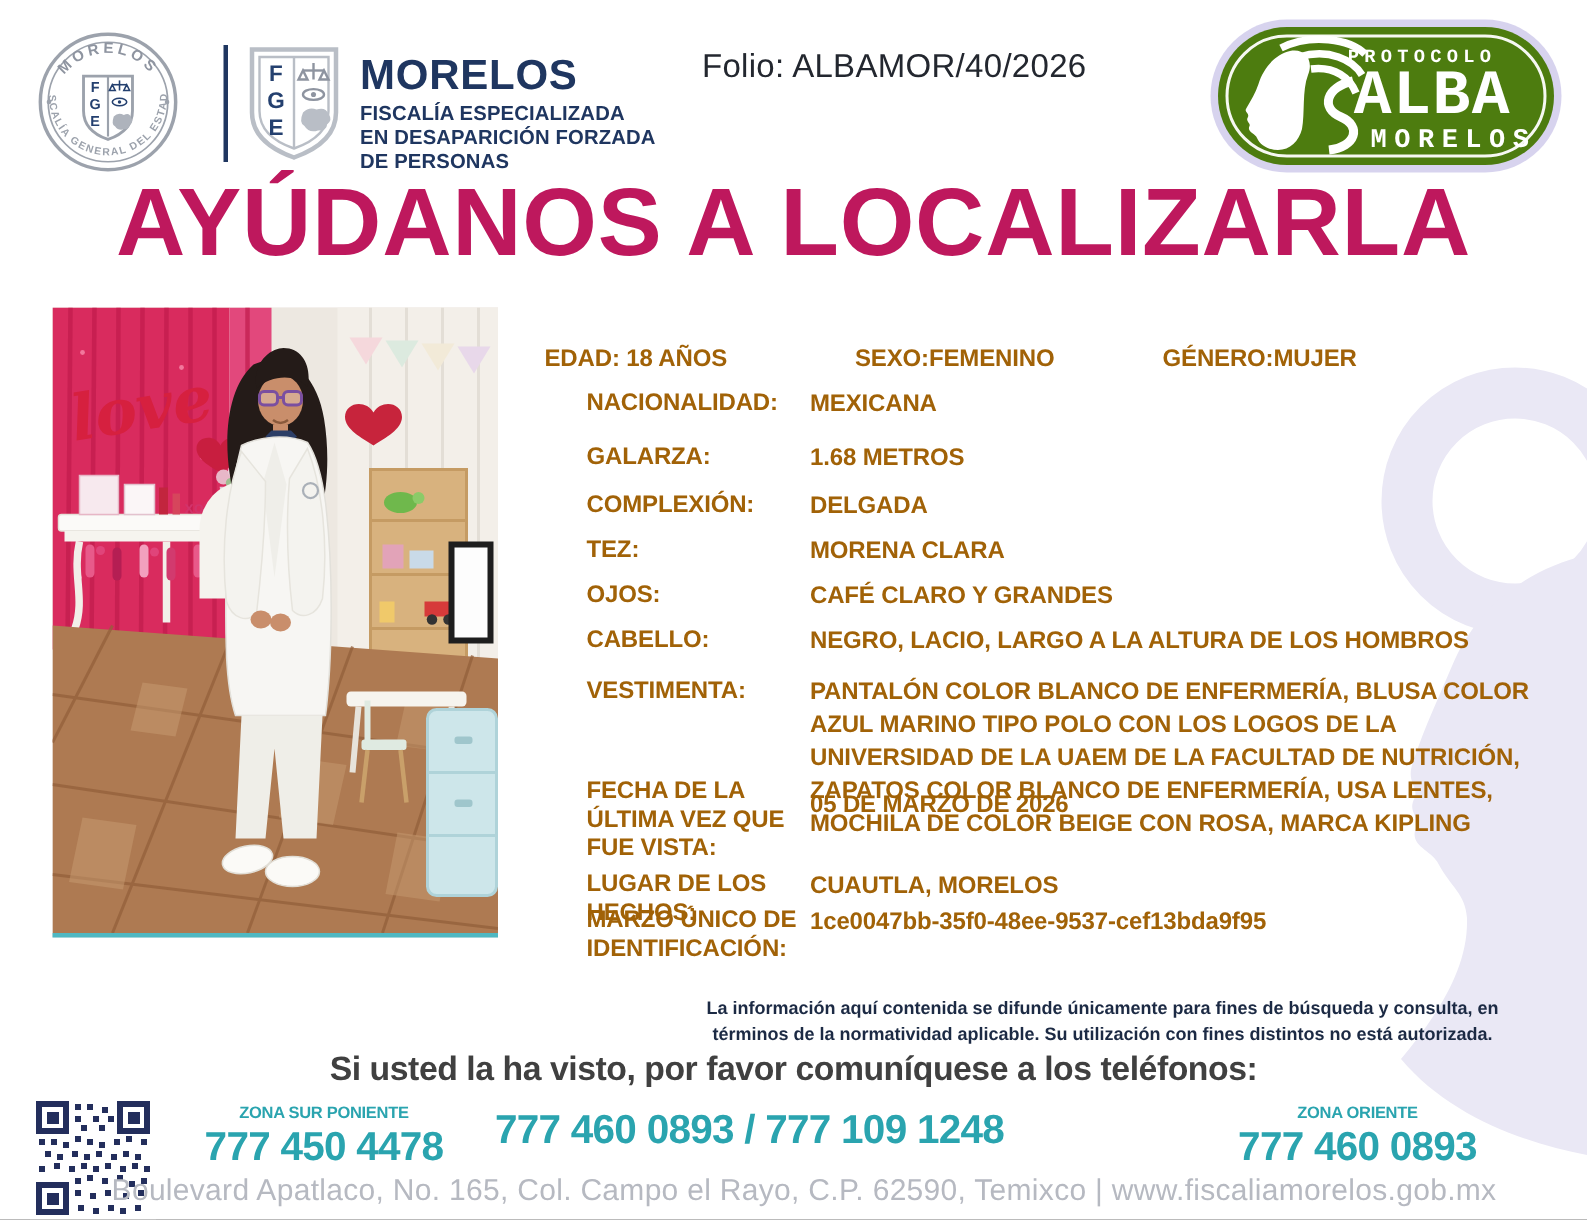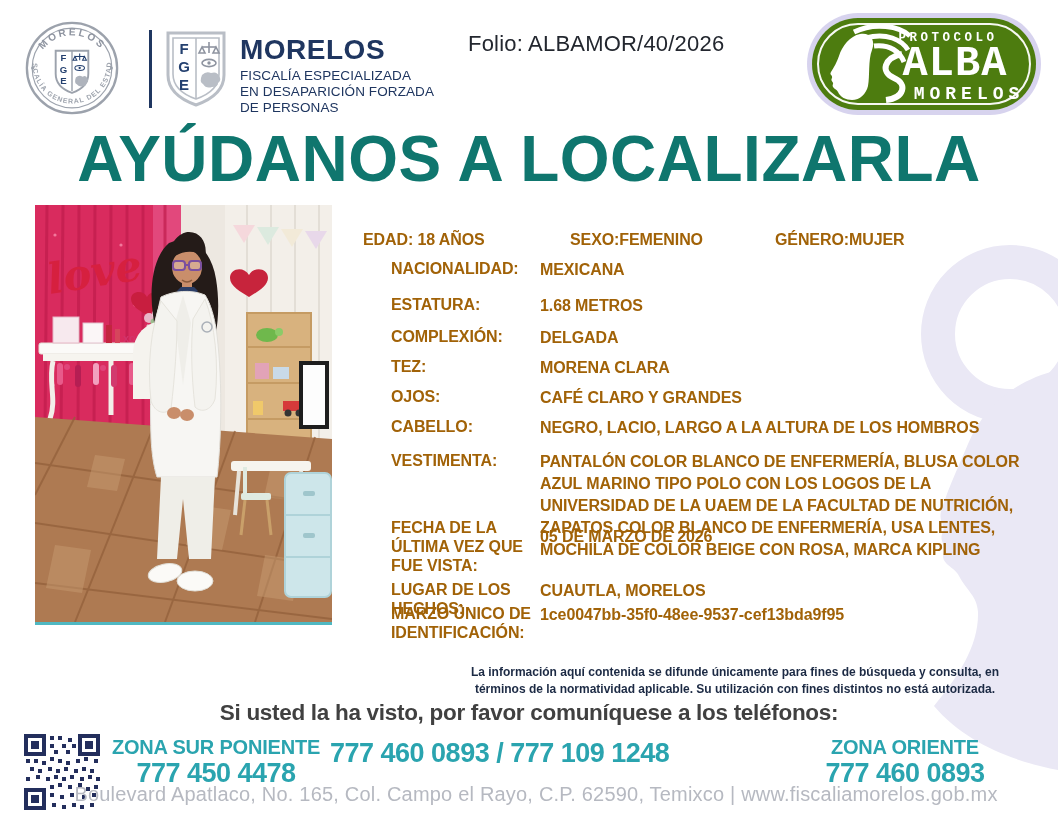--- a/index.html
+++ b/index.html
@@ -5,34 +5,34 @@
   html,body{margin:0;padding:0;background:#888;}
   #poster{position:relative;width:1058px;height:813px;background:#ffffff;overflow:hidden;
           font-family:"Liberation Sans",sans-serif;margin:0 auto;}
   .layer{position:absolute;z-index:1;}
   
   #seal-svg{left:24px;top:20px;}
   #logo-divider{left:149px;top:30px;width:3px;height:78px;background:#1F3660;}
   #shield-svg{left:164px;top:30px;}
   #agency-block{left:240px;top:36px;color:#1F3660;}
   #agency-state{font-size:28px;font-weight:bold;letter-spacing:.5px;line-height:1;}
-  .agency-line{font-size:13.5px;font-weight:normal;line-height:1.18;letter-spacing:.1px;}
+  .agency-line{font-size:13.5px;font-weight:bold;line-height:1.18;letter-spacing:.1px;}
   #folio{left:468px;top:31px;font-size:22px;color:#23272F;letter-spacing:.2px;}
   
   #alba-badge{left:812px;top:18px;width:224px;height:92px;border-radius:46px;background:#4d7c0f;
               box-shadow:0 0 0 5px rgba(140,130,205,.35);font-family:Liberation Mono, monospace;}
   #alba-badge::after{content:"";position:absolute;inset:5px;border:2.5px solid #fff;border-radius:41px;opacity:.95;}
   #alba-silhouette{position:absolute;left:2px;top:2px;}
   .badge-text{position:absolute;color:#fff;text-align:center;font-weight:bold;line-height:1;}
   #badge-top{left:76px;top:14px;width:120px;font-size:12.5px;letter-spacing:3.5px;}
   #badge-main{left:68px;top:25px;width:150px;font-size:42px;letter-spacing:1px;}
   #badge-bottom{left:77px;top:67px;width:160px;font-size:18px;letter-spacing:5px;}
   
-  #main-title{left:0;top:127px;width:1058px;text-align:center;font-size:64px;font-weight:bold;
-              color:#0f766e;letter-spacing:.5px;line-height:1;}
+  #main-title{left:0;top:116px;width:1058px;text-align:center;font-size:64px;font-weight:bold;
+              color:#be185d;letter-spacing:.5px;line-height:1;}
   
   #photo-frame{left:35px;top:205px;width:297px;height:417px;border-bottom:3px solid #4FB8C2;background:#EDE8E1;}
   
   #watermark{left:858px;top:222px;z-index:0;}
   
   .detail{position:absolute;z-index:1;font-size:16px;font-weight:bold;color:#a16207;letter-spacing:-.1px;}
   .d-label{position:absolute;left:0;top:0;width:170px;line-height:1.2;margin-left:28px;}
   .d-value{position:absolute;left:177px;top:0;width:470px;line-height:1.38;}
   #row-top{left:363px;top:231px;width:660px;height:16px;}
   #row-top .tcell{position:absolute;top:0;white-space:nowrap;}
@@ -47,21 +47,21 @@
   #person-name{left:0;top:641px;width:448px;text-align:center;color:#0B0B0D;font-weight:bold;
                font-size:29px;letter-spacing:-.5px;line-height:1.24;}
   
   #disclaimer{left:446px;top:664px;width:578px;text-align:center;font-size:12px;font-weight:bold;
               color:#1C2A44;line-height:1.45;}
   
   #cta{left:0;top:700px;width:1058px;text-align:center;font-size:22.5px;font-weight:bold;
        color:#404040;letter-spacing:-.3px;}
   .zone{position:absolute;z-index:1;top:737px;text-align:center;color:#2AA4AF;}
   #zone-1{left:96px;width:240px;} #zone-2{left:330px;width:320px;} #zone-3{left:772px;width:266px;}
-  .zone-name{font-size:20px;font-weight:bold;letter-spacing:-.2px;line-height:1;}
+  .zone-name{font-size:11px;font-weight:bold;letter-spacing:-.2px;line-height:1;}
   .zone-numbers{font-size:27px;font-weight:bold;letter-spacing:-.5px;line-height:1.05;margin-top:2px;white-space:nowrap;}
   
   #qr-svg{left:20px;top:731px;}
   #address{left:0;top:783px;width:1058px;text-align:center;font-size:20px;color:#B6B9C1;
            letter-spacing:.2px;padding-left:14px;box-sizing:border-box;}
 </style>
 </head>
 <body>
 
 <div id="poster">
@@ -313,21 +313,21 @@
     <span class="tcell" style="left:0;">EDAD: 18 AÑOS</span>
     <span class="tcell" style="left:207px;">SEXO:FEMENINO</span>
     <span class="tcell" style="left:412px;">GÉNERO:MUJER</span>
   </div>
 
   <div id="row-0" class="detail row">
     <div class="d-label">NACIONALIDAD:</div>
     <div class="d-value">MEXICANA</div>
   </div>
   <div id="row-1" class="detail row">
-    <div class="d-label">ESTATURA:</div>
+    <div class="d-label">GALARZA:</div>
     <div class="d-value">1.68 METROS</div>
   </div>
   <div id="row-2" class="detail row">
     <div class="d-label">COMPLEXIÓN:</div>
     <div class="d-value">DELGADA</div>
   </div>
   <div id="row-3" class="detail row">
     <div class="d-label">TEZ:</div>
     <div class="d-value">MORENA CLARA</div>
   </div>

